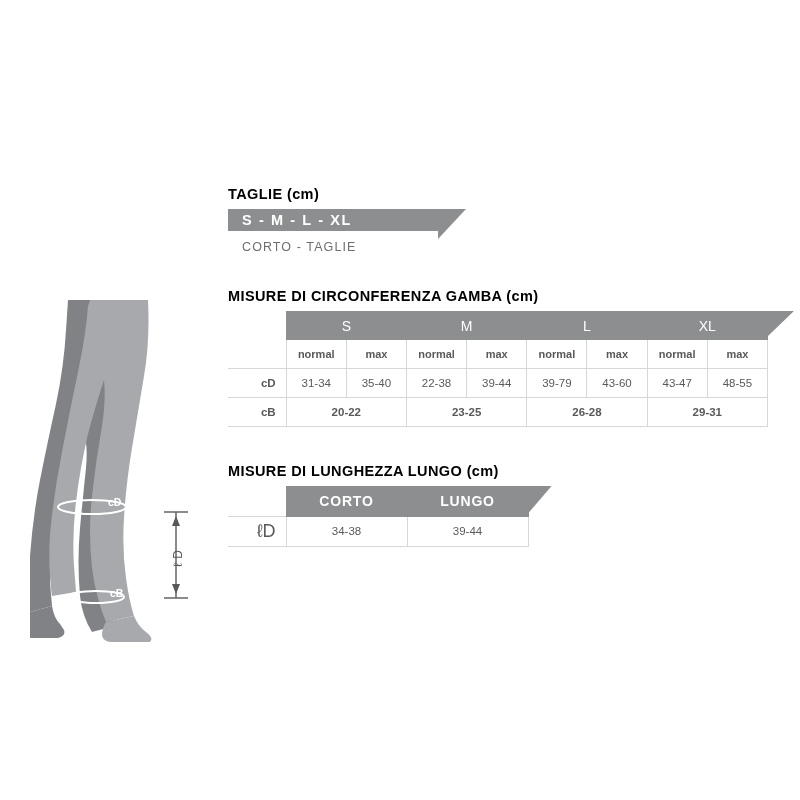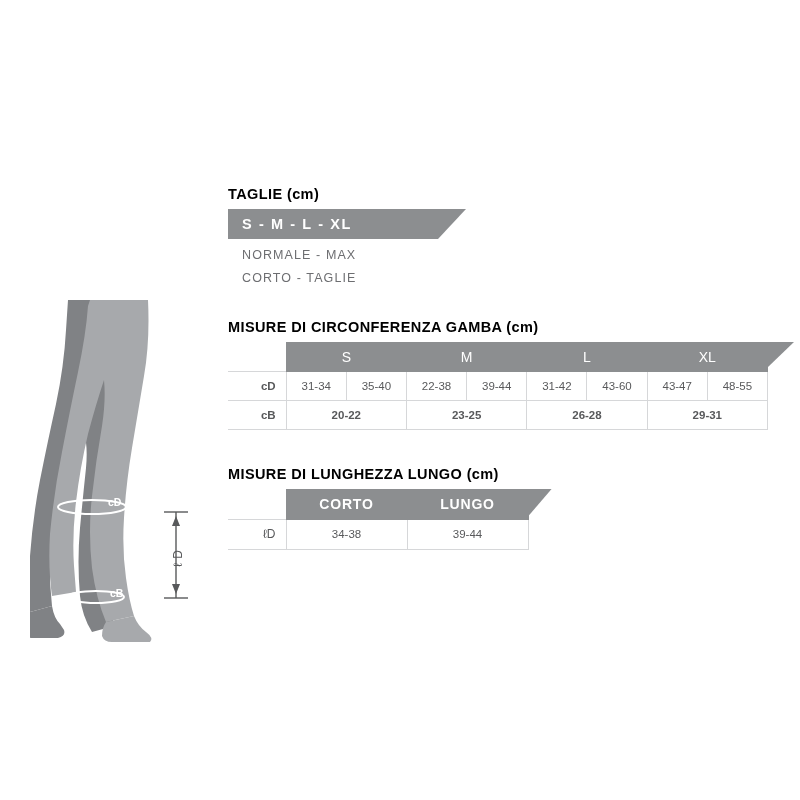--- a/index.html
+++ b/index.html
@@ -39,21 +39,21 @@
     letter-spacing: 0.4px;
     color: #000000;
     margin: 0 0 7px 0;
   }
 
   
   .banner {
     position: relative;
     background: #8c8e90;
     color: #ffffff;
-    height: 30px;
+    height: 22px;
     display: flex;
     align-items: center;
   }
   .banner .tail {
     position: absolute;
     right: -28px;
     top: 0;
     width: 28px;
     height: 30px;
     background: #8c8e90;
@@ -157,21 +157,21 @@
     letter-spacing: 0.8px;
   }
   .len-table .corner {
     background: transparent;
     border: none;
   }
   .len-table .rowlabel {
     border-left: none;
     text-align: right;
     padding-right: 10px;
-    font-size: 12px;
+    font-size: 18px;
   }
   .len-tail-abs {
     position: absolute;
     top: 0;
     right: -24px;
     width: 24px;
     height: 28px;
     background: #8c8e90;
     clip-path: polygon(0 0, 100% 0, 0 100%);
   }
@@ -227,21 +227,20 @@
 
 <div class="content">
 
   <div>
     <div class="section-title">TAGLIE (cm)</div>
     <div class="taglie-block">
       <div class="banner">
         <span class="banner-text">S - M - L - XL</span>
         <span class="tail"></span>
       </div>
-      <div class="taglie-sub">NORMALE - MAX</div>
       <div class="taglie-sub">CORTO - TAGLIE</div>
     </div>
   </div>
 
   <div class="spacer-1"></div>
 
   <div>
     <div class="section-title">MISURE DI CIRCONFERENZA GAMBA (cm)</div>
     <div class="circ-wrap">
       <span class="banner-tail-abs"></span>
@@ -259,26 +258,37 @@
         </colgroup>
         <tbody>
             <tr>
           <td class="corner"></td>
           <th class="sizehdr" colspan="2">S</th>
           <th class="sizehdr" colspan="2">M</th>
           <th class="sizehdr" colspan="2">L</th>
           <th class="sizehdr" colspan="2">XL</th>
         </tr>
         <tr>
+          <td class="corner"></td>
+          <td class="subhdr">normal</td>
+          <td class="subhdr">max</td>
+          <td class="subhdr">normal</td>
+          <td class="subhdr">max</td>
+          <td class="subhdr">normal</td>
+          <td class="subhdr">max</td>
+          <td class="subhdr">normal</td>
+          <td class="subhdr">max</td>
+        </tr>
+        <tr>
           <td class="rowlabel">cD</td>
           <td>31-34</td>
           <td>35-40</td>
           <td>22-38</td>
           <td>39-44</td>
-          <td>31-42</td>
+          <td>39-79</td>
           <td>43-60</td>
           <td>43-47</td>
           <td>48-55</td>
         </tr>
         <tr class="cb-row">
           <td class="rowlabel">cB</td>
           <td colspan="2">20-22</td>
           <td colspan="2">23-25</td>
           <td colspan="2">26-28</td>
           <td colspan="2">29-31</td>

